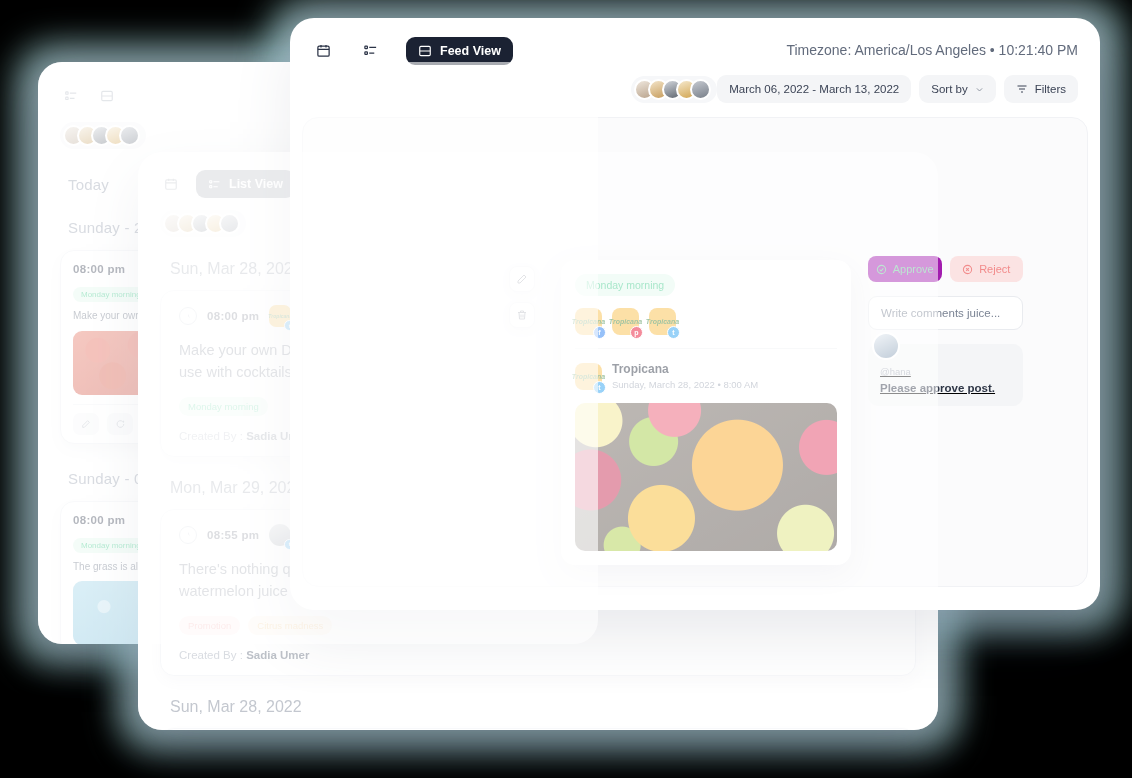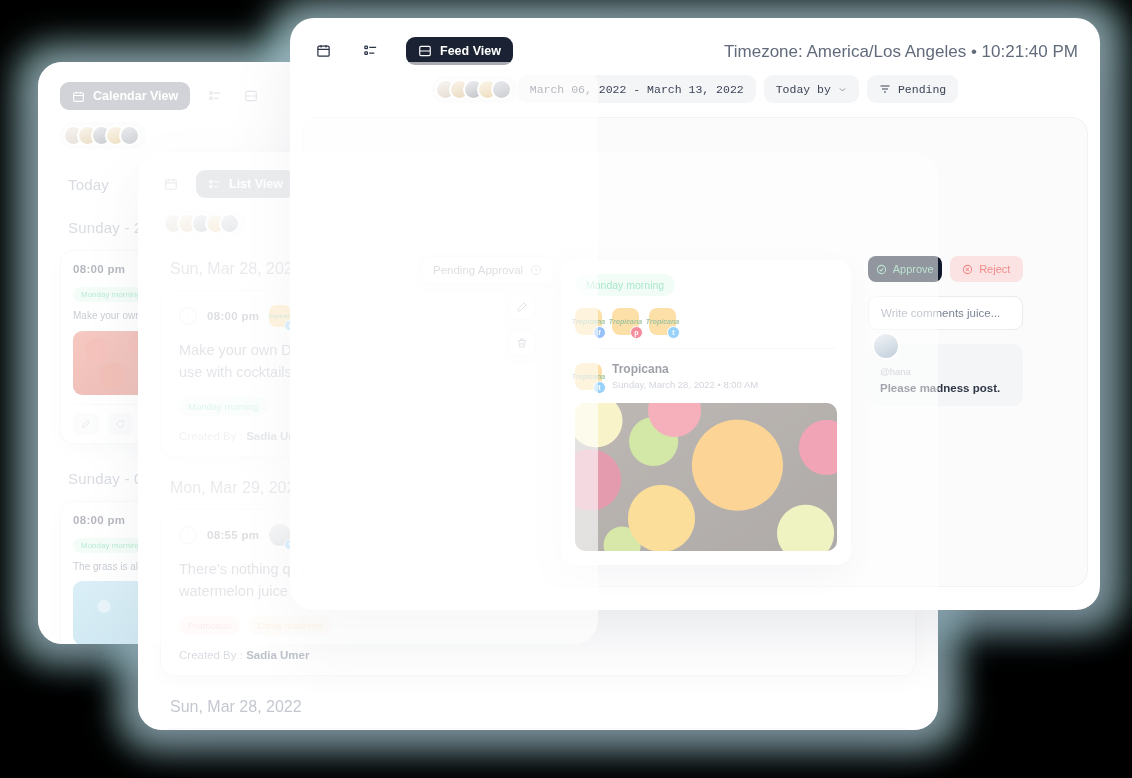--- a/index.html
+++ b/index.html
@@ -93,22 +93,22 @@
 
   
   #feed-card {
     left: 290px; top: 18px; width: 810px; height: 592px;
     border-radius: 24px;
     box-shadow: 0 26px 60px rgba(30,40,70,.22);
     z-index: 30;
   }
   .feed-top { display: flex; align-items: flex-start; justify-content: space-between; padding: 18px 22px 0 22px; }
   .feed-tabs { display: flex; align-items: center; gap: 24px; }
-  .timezone { font-size: 17px; color: #626b7c; padding-top: 6px; }
-  .feed-row2 { display: flex; align-items: center; justify-content: center; padding: 10px 22px 0 22px; font-family: Liberation Mono, monospace; }
+  .timezone { font-size: 14px; color: #626b7c; padding-top: 6px; }
+  .feed-row2 { display: flex; align-items: center; justify-content: flex-end; padding: 10px 22px 0 22px; }
   .ctrl {
     background: #f4f5f7; border-radius: 9px; height: 28px;
     display: flex; align-items: center; gap: 7px; padding: 0 12px;
     font-size: 11.5px; color: #3b4355;
   }
   .ctrls { display: flex; align-items: center; gap: 8px; }
   .feed-stage {
     margin: 14px 12px 12px 12px; background: #fbfbfc; border: 1px solid #f1f2f5;
     border-radius: 16px; height: 470px; position: relative;
   }
@@ -165,28 +165,28 @@
   .author { display: flex; align-items: center; gap: 10px; }
   .aname { font-size: 12px; font-weight: bold; color: #252d3d; }
   .adate { font-size: 9.5px; color: #9aa2b1; margin-top: 3px; }
   .ptext { font-size: 12.5px; color: #2f3747; line-height: 1.62; margin-top: 13px; }
   .pimg { height: 148px; border-radius: 10px; margin-top: 13px; }
 
   
   .rightcol { position: absolute; left: 565px; top: 138px; width: 155px; }
   .ab { height: 26px; border-radius: 8px; display: flex; align-items: center;
         justify-content: center; gap: 6px; font-size: 11px; flex: 1; }
-  .ab.approve { background: #0f172a; color: #6cc79b; }
+  .ab.approve { background: #a21caf; color: #6cc79b; }
   .ab.reject { background: #fbe3e3; color: #f28b8b; }
   .cinput {
     margin-top: 14px; height: 34px; background: #fff; border: 1px solid #e9ebef;
     border-radius: 9px; display: flex; align-items: center; padding: 0 12px;
     font-size: 11.5px; color: #7b8494;
   }
-  .comment { margin-top: 14px; position: relative; padding-left: 0; }
+  .comment { margin-top: 14px; position: relative; padding-left: 0; text-decoration: underline; }
   .cav { width: 28px; height: 28px; border-radius: 50%; overflow: hidden;
          position: absolute; left: 4px; top: -12px; z-index: 3; border: 2px solid #fff; }
   .cbody { background: #f4f5f7; border-radius: 10px; padding: 22px 12px 12px 12px; }
   .chandle { font-size: 9.5px; color: #a4abb6; }
   .ctext { font-size: 11.5px; color: #2f3747; margin-top: 5px; font-weight: bold; }
 
   
   svg { display: block; }
 </style>
 </head>
@@ -196,29 +196,20 @@
 
   <div class="glow teal" style="left:16px; top:44px; width:606px; height:620px;"></div>
   <div class="glow lilac" style="left:26px; top:54px; width:588px; height:600px;"></div>
   <div class="glow teal" style="left:118px; top:132px; width:842px; height:618px;"></div>
   <div class="glow lilac" style="left:128px; top:142px; width:822px; height:600px;"></div>
   <div class="glow teal" style="left:268px; top:0px; width:856px; height:632px;"></div>
   <div class="glow lilac" style="left:280px; top:8px; width:832px; height:614px;"></div>
 
   <div class="card" id="calendar-card">
     <div class="cal-toolbar">
-      <div class="view-tab active-gray">
-        <span>
-          <svg width="13" height="13" viewBox="0 0 24 24" fill="none" stroke="#fff" stroke-width="2">
-            <rect x="3" y="5" width="18" height="16" rx="2"></rect>
-              <path d="M3 10h18M8 3v4M16 3v4"></path>
-          </svg>
-        </span>
-        <span>Calendar View</span>
-      </div>
       <div class="view-tab plain">
         <span>
           <svg width="14" height="14" viewBox="0 0 24 24" fill="none" stroke="#b9bfc9" stroke-width="2">
             <rect x="3" y="5" width="4" height="4" rx="1"></rect>
               <rect x="3" y="14" width="4" height="4" rx="1"></rect>
             <path d="M10 7h11M10 16h8"></path>
           </svg>
         </span>
       </div>
       <div class="view-tab plain">
@@ -433,50 +424,41 @@
         <span class="av" style="background:linear-gradient(160deg,#f3e4c8,#c69c5c);"></span>
         <span class="av" style="background:linear-gradient(160deg,#d2d6dc,#5f666f);"></span>
         <span class="av" style="background:linear-gradient(160deg,#f6e9cd,#d1a44f);"></span>
         <span class="av" style="background:linear-gradient(160deg,#c6cad1,#787f89);margin-right:0;"></span>
       </span>
       <div class="ctrls">
         <div class="ctrl">
           <span>March 06, 2022 - March 13, 2022</span>
         </div>
         <div class="ctrl">
-          <span>Today by</span>
+          <span>Sort by</span>
           <span>
             <svg width="9" height="9" viewBox="0 0 24 24" fill="none" stroke="#8a919d" stroke-width="2.5">
                 <path d="M5 9l7 7 7-7"></path>
               </svg>
           </span>
         </div>
         <div class="ctrl">
           <span>
             <svg width="12" height="12" viewBox="0 0 24 24" fill="none" stroke="#3b4355" stroke-width="2">
               <path d="M3 6h18M6 12h12M10 18h4"></path>
             </svg>
           </span>
-          <span>Pending</span>
+          <span>Filters</span>
         </div>
       </div>
     </div>
 
     <div class="feed-stage">
 
       <div class="approval">
-        <div class="pending">
-          <span>Pending Approval</span>
-          <span>
-            <svg width="12" height="12" viewBox="0 0 24 24" fill="none" stroke="#8a919d" stroke-width="2">
-              <circle cx="12" cy="12" r="9"></circle>
-                <path d="M12 7v5l3 2"></path>
-            </svg>
-          </span>
-        </div>
         <div class="sidebtn">
           <svg width="12" height="12" viewBox="0 0 24 24" fill="none" stroke="#5c6577" stroke-width="2">
               <path d="M4 20h4L20 8l-4-4L4 16z"></path>
             </svg>
         </div>
         <div class="sidebtn">
           <svg width="12" height="12" viewBox="0 0 24 24" fill="none" stroke="#5c6577" stroke-width="2">
             <path d="M4 7h16M10 11v6M14 11v6M6 7l1 13h10l1-13M9 7V4h6v3"></path>
           </svg>
         </div>
@@ -545,21 +527,21 @@
         </div>
 
         <div class="cinput">
           <span>Write comments juice...</span>
         </div>
 
         <div class="comment">
           <span class="cav" style="background:linear-gradient(155deg,#dfe7ef,#7a93ad);"></span>
           <div class="cbody">
             <div class="chandle">@hana</div>
-            <div class="ctext">Please madness post.</div>
+            <div class="ctext">Please approve post.</div>
           </div>
         </div>
 
       </div>
 
     </div>
   </div>
 
 </div>
 

